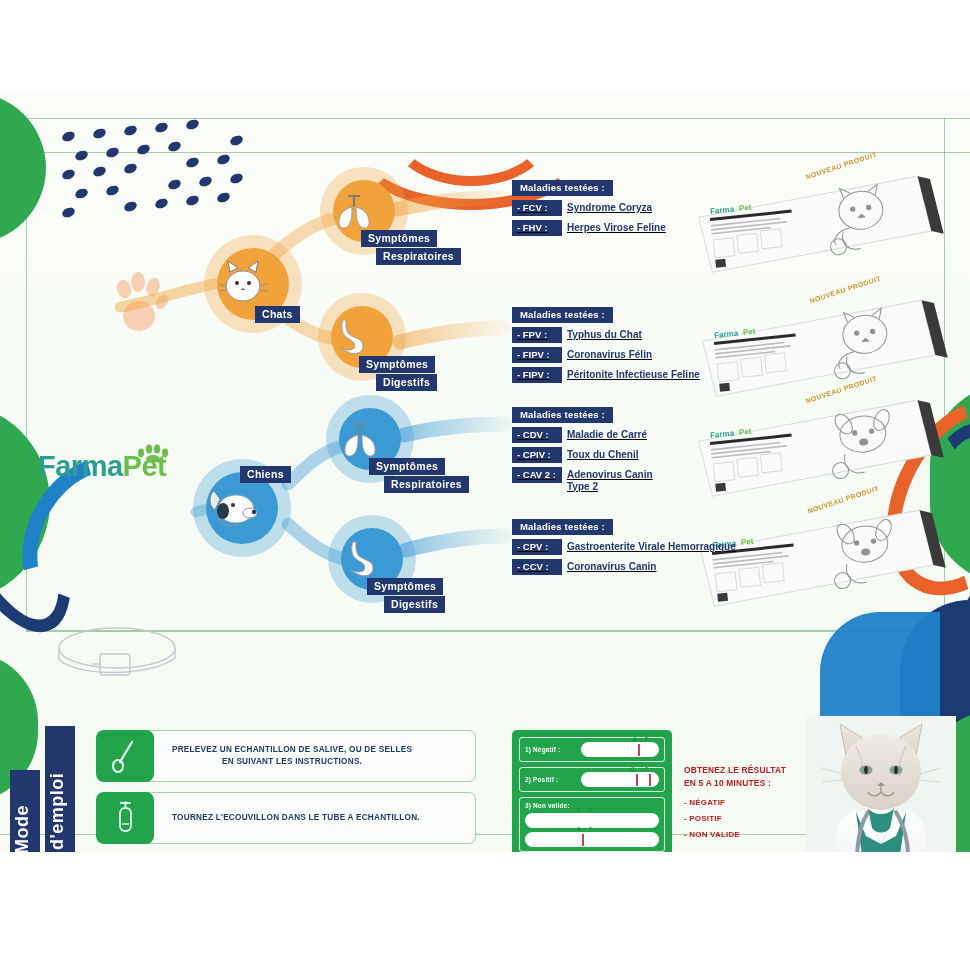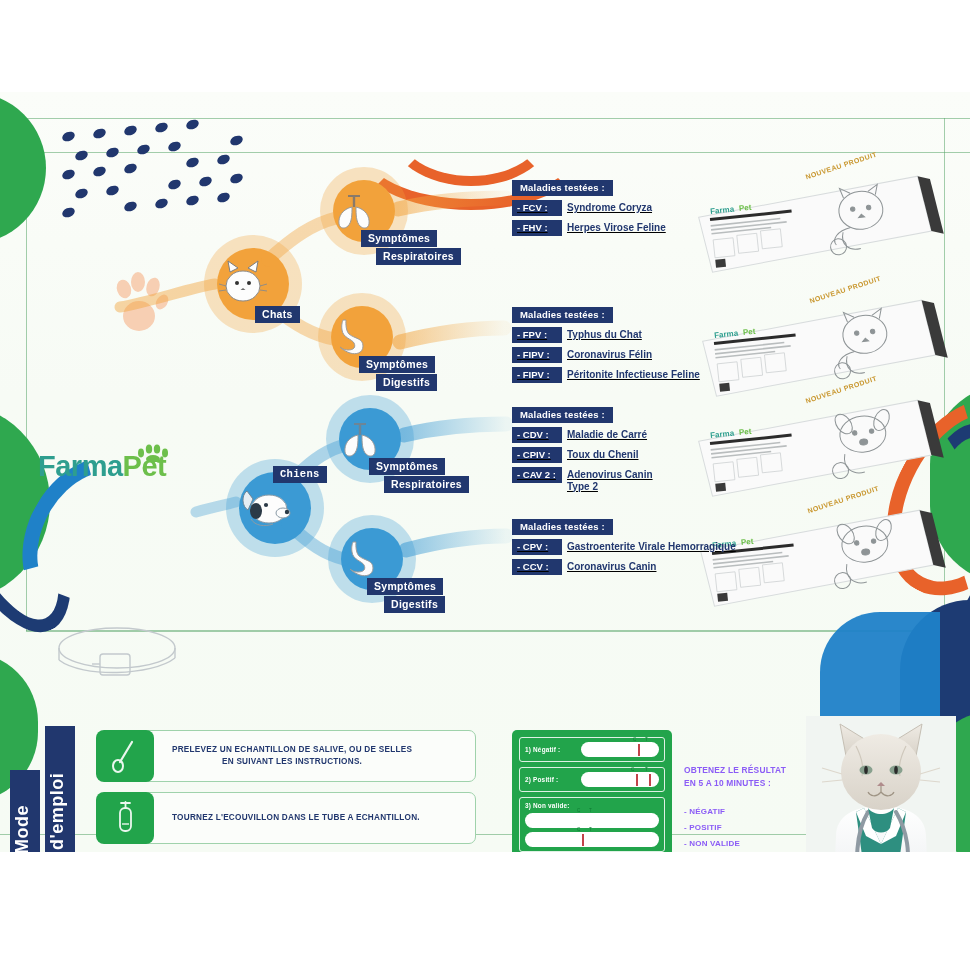--- a/index.html
+++ b/index.html
@@ -319,28 +319,28 @@
   }
   .strip .tick {
     position: absolute; top: -5px;
     font-size: 4.6px; color: #0f7a34;
   }
   .res-item.tall .strip { margin-left: 0; width: 100%; }
 
   .res-info {
     position: absolute; left: 684px; top: 52px;
     width: 140px;
-    color: #8b5cf6;
+    color: #b91c1c;
   }
   .res-info-title {
     font-size: 8.4px; font-weight: bold; line-height: 1.6;
     white-space: pre-line; letter-spacing: .2px;
   }
   .res-info-list {
-    margin-top: 13px;
+    margin-top: 4px;
     font-size: 8px; font-weight: bold; line-height: 2.0;
     letter-spacing: .2px;
   }
 
   
   .vetcat {
     position: absolute; left: 806px; top: 4px;
     width: 150px; height: 222px;
     z-index: 6;
   }
@@ -487,21 +487,21 @@
 
     <div class="node cat" style="left:331px;top:214px;width:62px;height:62px;">
       <div class="halo"></div>
       <svg class="node-icon" width="40" height="42" viewBox="0 0 40 42">
         <path d="M15 4 C15 4 14 14 18 18 C24 23 32 22 32 30 C32 37 25 39 19 37 C13 35 9 31 9 31 C9 31 12 34 17 34 C23 34 25 31 23 27 C21 23 12 22 11 14 C10 8 12 4 12 4 Z" fill="#fdfdfd" stroke="#9b9b9b" stroke-width="1"></path>
       </svg>
       <div class="pill" style="left:28px;top:50px;">Symptômes</div>
       <div class="pill" style="left:45px;top:68px;">Digestifs</div>
     </div>
 
-    <div class="node dog" style="left:239px;top:380px;width:72px;height:72px;font-family:Liberation Mono, monospace;">
+    <div class="node dog" style="left:206px;top:380px;width:72px;height:72px;">
       <div class="halo"></div>
       <svg class="node-icon" width="54" height="50" viewBox="0 0 54 50">
         <path d="M8 8 C2 12 3 24 9 27 L14 16 Z" fill="#e6eef4" stroke="#6d8596" stroke-width="1"></path>
         <ellipse cx="30" cy="26" rx="18" ry="14" fill="#fdfdfd" stroke="#8a9aa6" stroke-width="1"></ellipse>
         <ellipse cx="17" cy="28" rx="6" ry="8" fill="#2b3a47"></ellipse>
         <circle cx="27" cy="22" r="2.1" fill="#2b3a47"></circle>
         <ellipse cx="44" cy="30" rx="7" ry="5" fill="#fdfdfd" stroke="#8a9aa6" stroke-width="1"></ellipse>
         <circle cx="48" cy="29" r="2.2" fill="#2b3a47"></circle>
         <path d="M12 36 C16 43 26 44 34 41" fill="none" stroke="#8a9aa6" stroke-width="1"></path>
       </svg>

